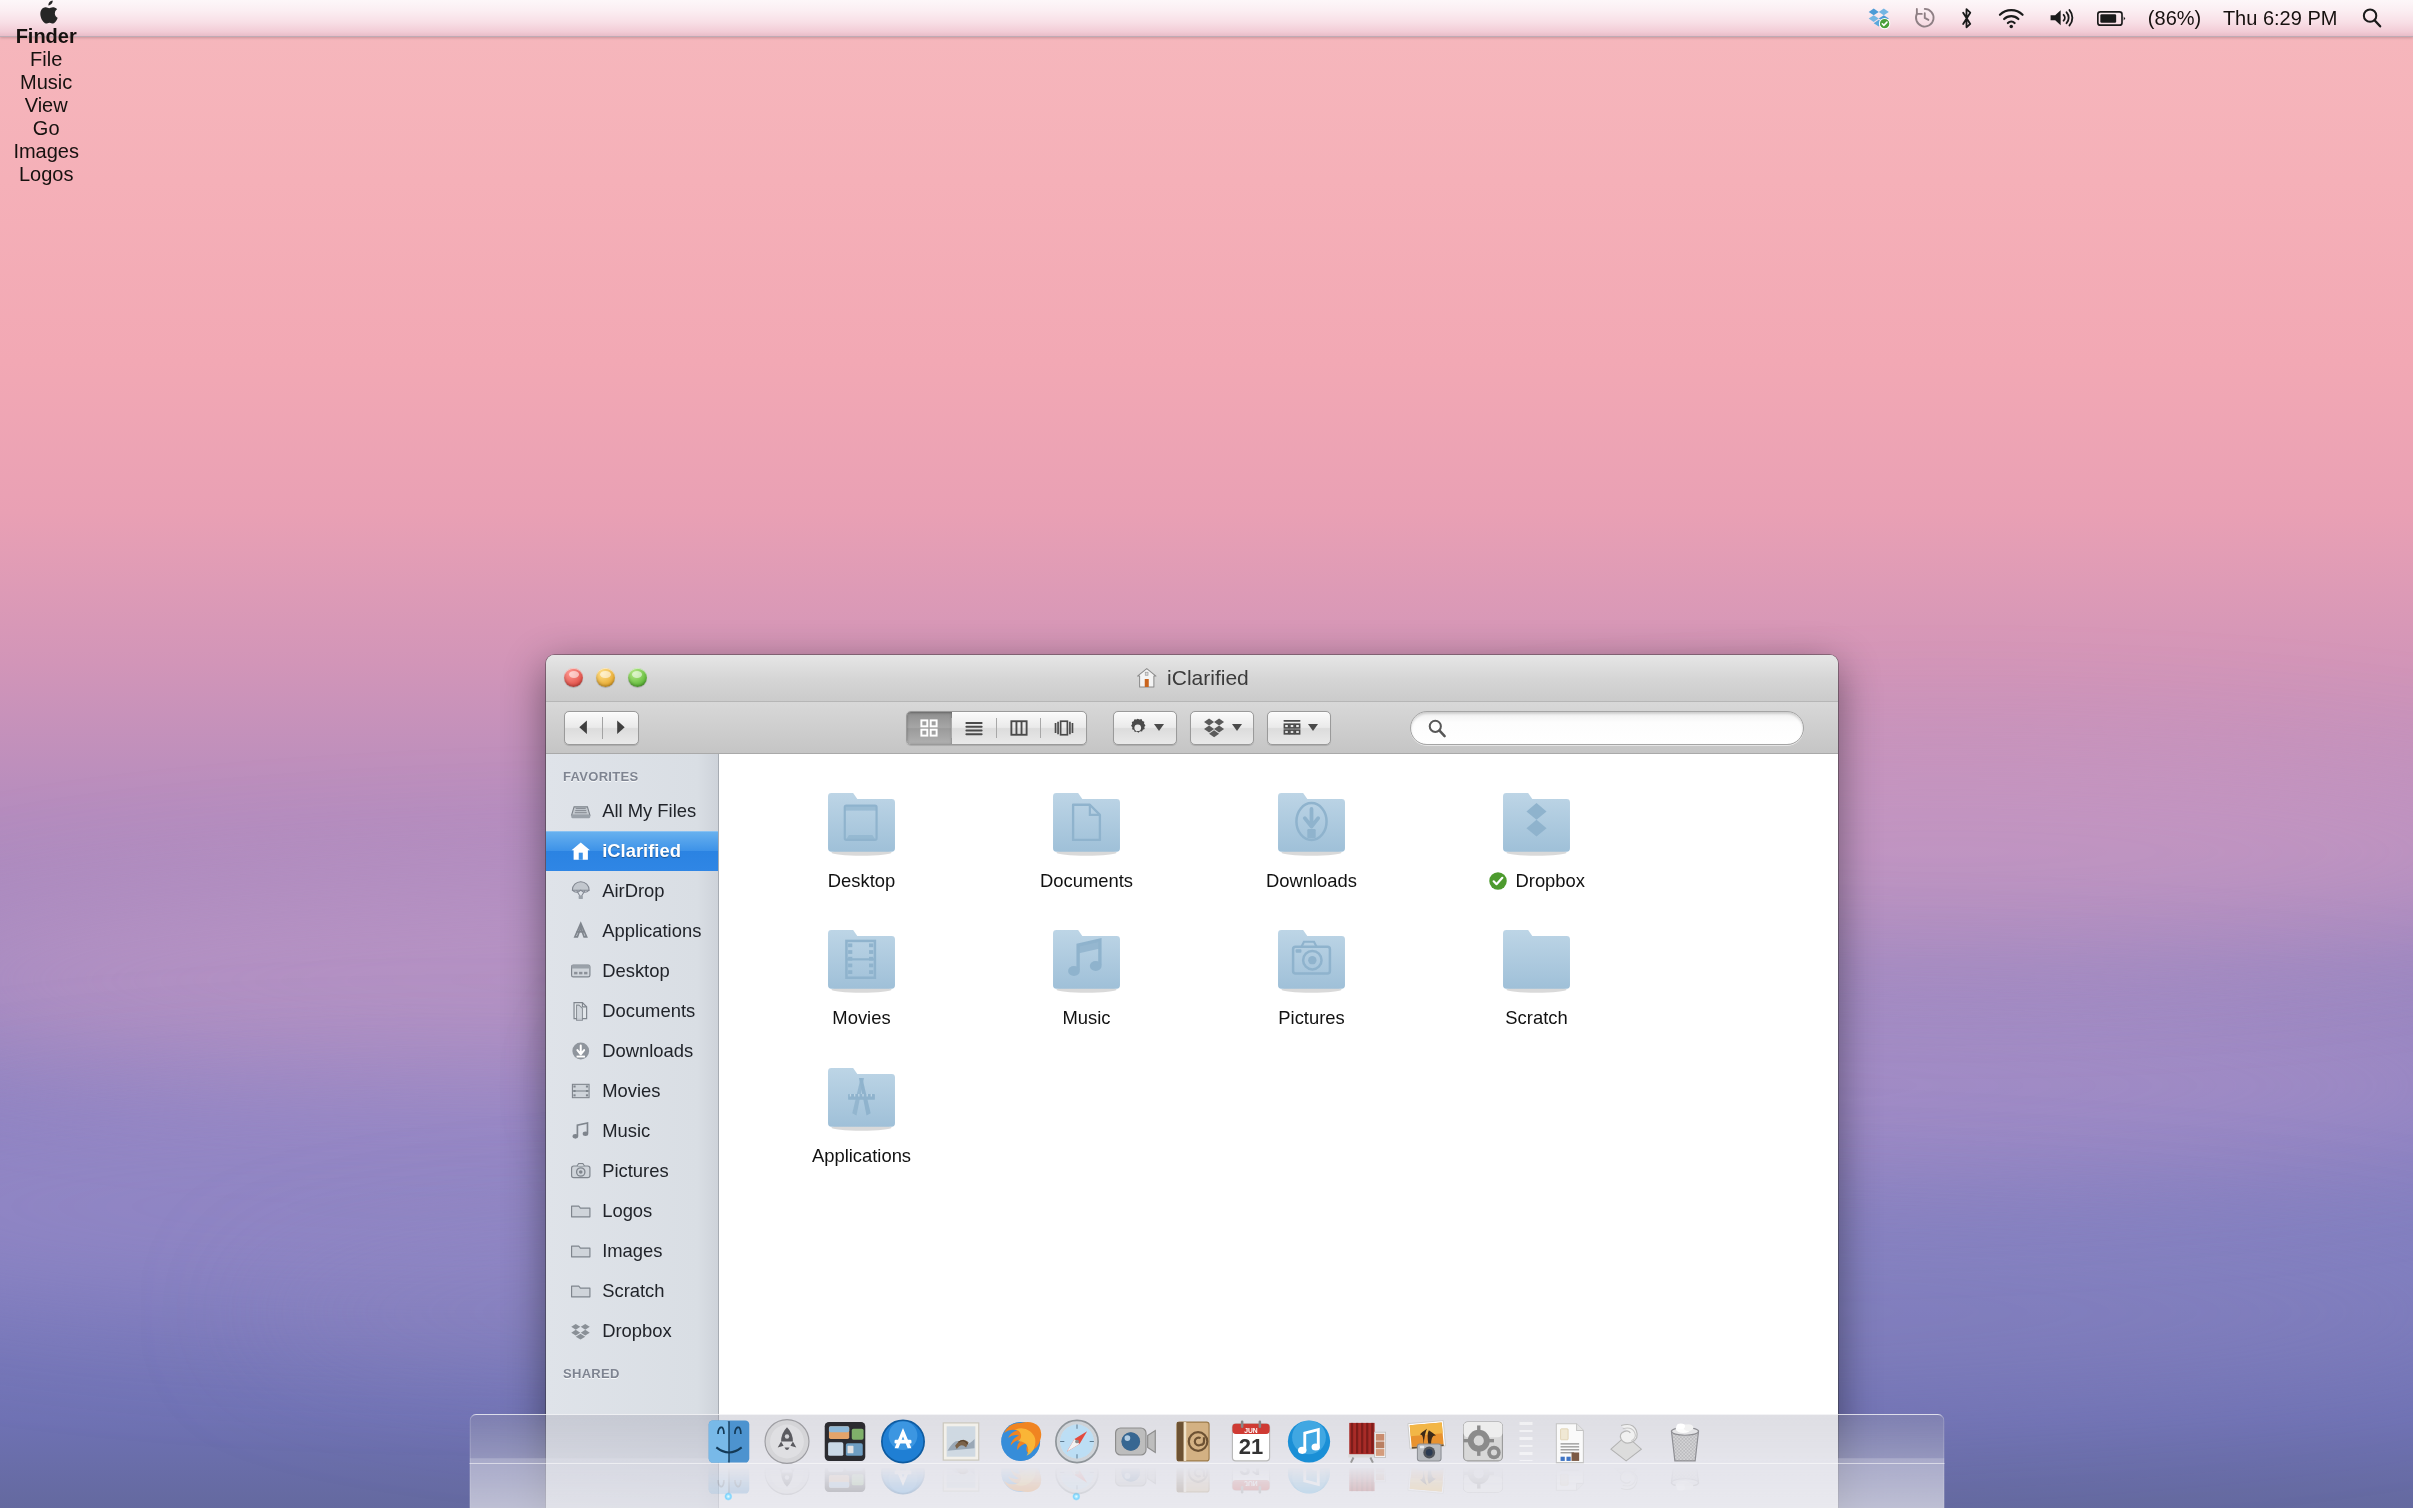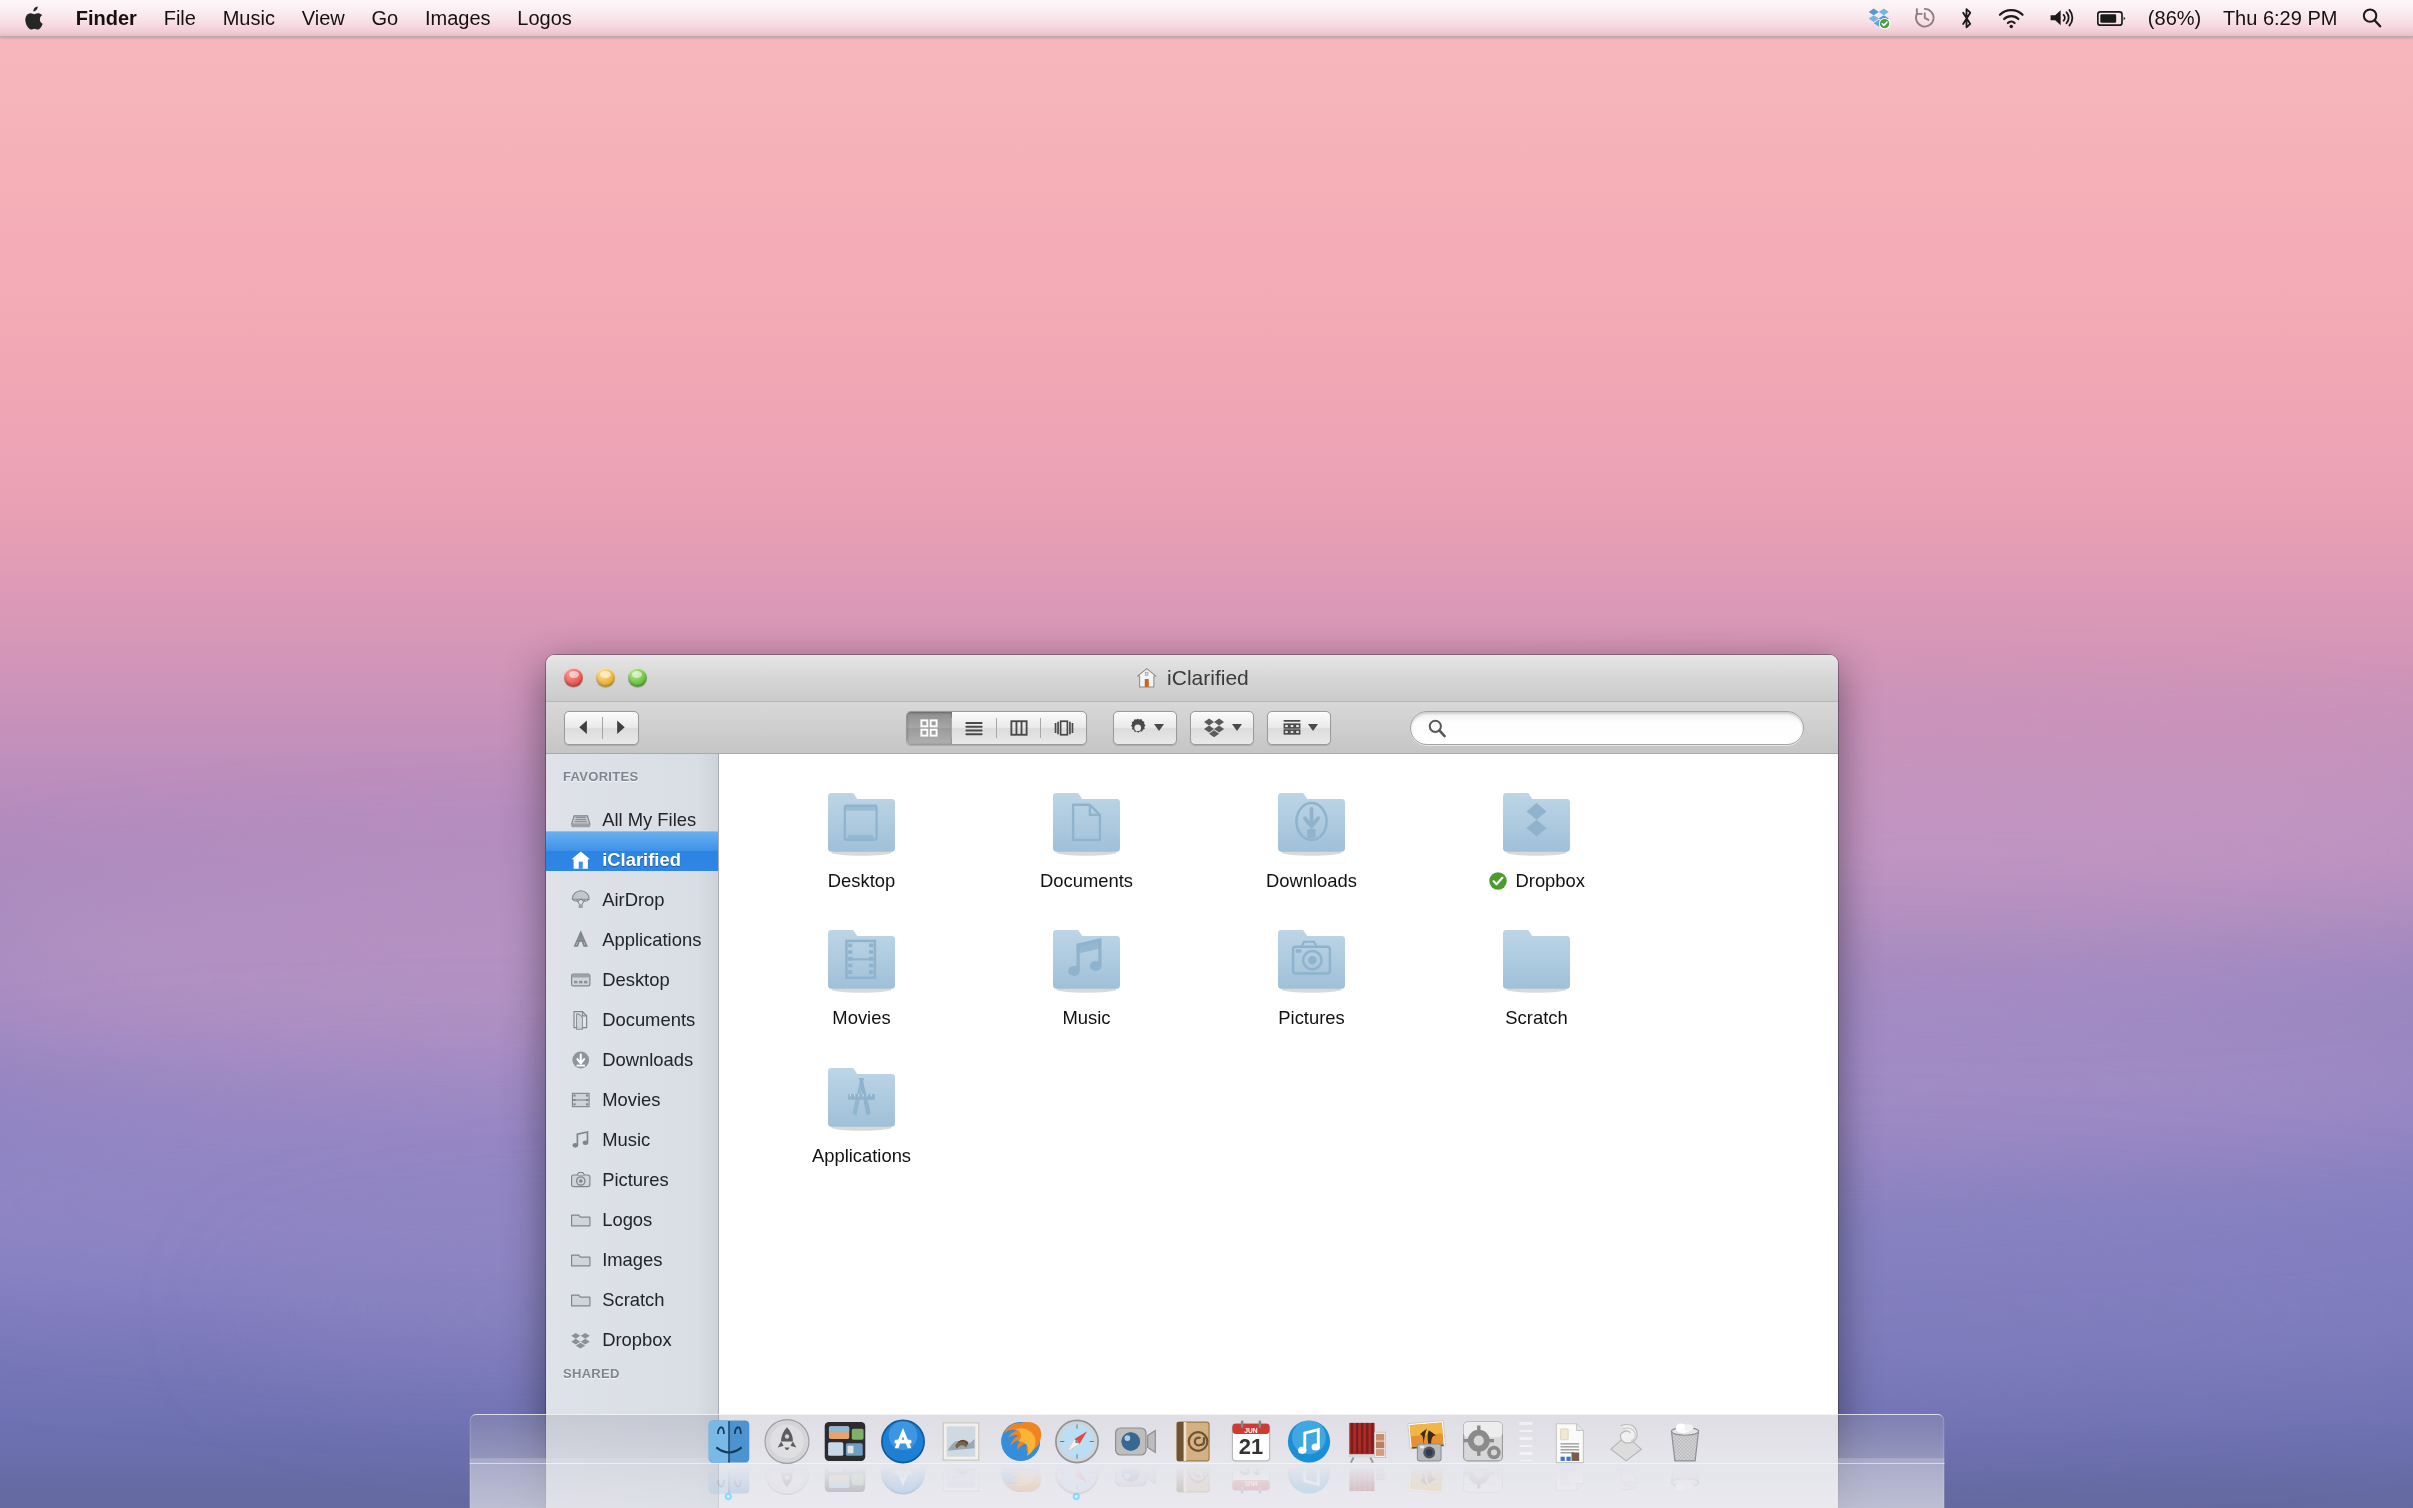--- a/index.html
+++ b/index.html
@@ -55,21 +55,21 @@
   #menubar {
     position:absolute; top:0; left:0; width:100%; height:37px;
     background:linear-gradient(to bottom,
       #fdf7f9 0%, #fbeef2 30%, #f8dfe6 62%, #f2ccd6 88%, #e9bcc8 100%);
     border-bottom:0.8px solid rgba(140,110,125,.55);
     display:flex; align-items:center;
     box-shadow:0 0.8px 2.5px rgba(0,0,0,.18);
     z-index:50;
     font-size:0;
   }
-  .mb-left { display:flex; align-items:center; height:100%; }
+  .mb-left { display:flex; align-items:center; height:100%;flex-direction:column; }
   .mb-right { margin-left:auto; display:flex; align-items:center;
               height:100%; padding-right:18.4px; }
   .mb-item {
     font-size:20px; color:#16110f; padding:0 13.4px; height:100%;
     display:flex; align-items:center; white-space:nowrap;
     font-family:"Liberation Sans", sans-serif;
   }
   .mb-item.apple { padding:0 18.4px 0 22px; }
   .mb-item.bold { font-weight:bold; }
   .mb-status {
@@ -166,21 +166,21 @@
     background:linear-gradient(to right,#dfe3e9 0%, #d9dee4 88%, #ced3da 100%);
     border-right:0.8px solid #a7acb3;
     padding-top:8.4px; overflow:hidden;
   }
   .sb-header {
     font-size:13px; font-weight:bold; color:#7e8491;
     padding:6.7px 0 6.7px 17px; letter-spacing:0.3px;
     text-shadow:0 0.8px 0 rgba(255,255,255,.8);
   }
   .sb-item {
-    height:40px; display:flex; align-items:flex-end; gap:9.2px;
+    height:40px; display:flex; align-items:center; gap:9.2px;
     padding-left:22px; font-size:18.4px; color:#21242a;
     cursor:default;
   }
   .sb-item.selected {
     background:linear-gradient(to bottom,#69b2ef 0%, #3d92e8 50%, #2b83e2 51%, #2f86e5 100%);
     color:#fff; font-weight:bold;
     text-shadow:0 0.8px 0.8px rgba(0,0,0,.35);
     box-shadow:inset 0 0.8px 0 rgba(255,255,255,.3);
   }
   .sb-icon { width:25px; height:22px; flex:none; display:flex;

